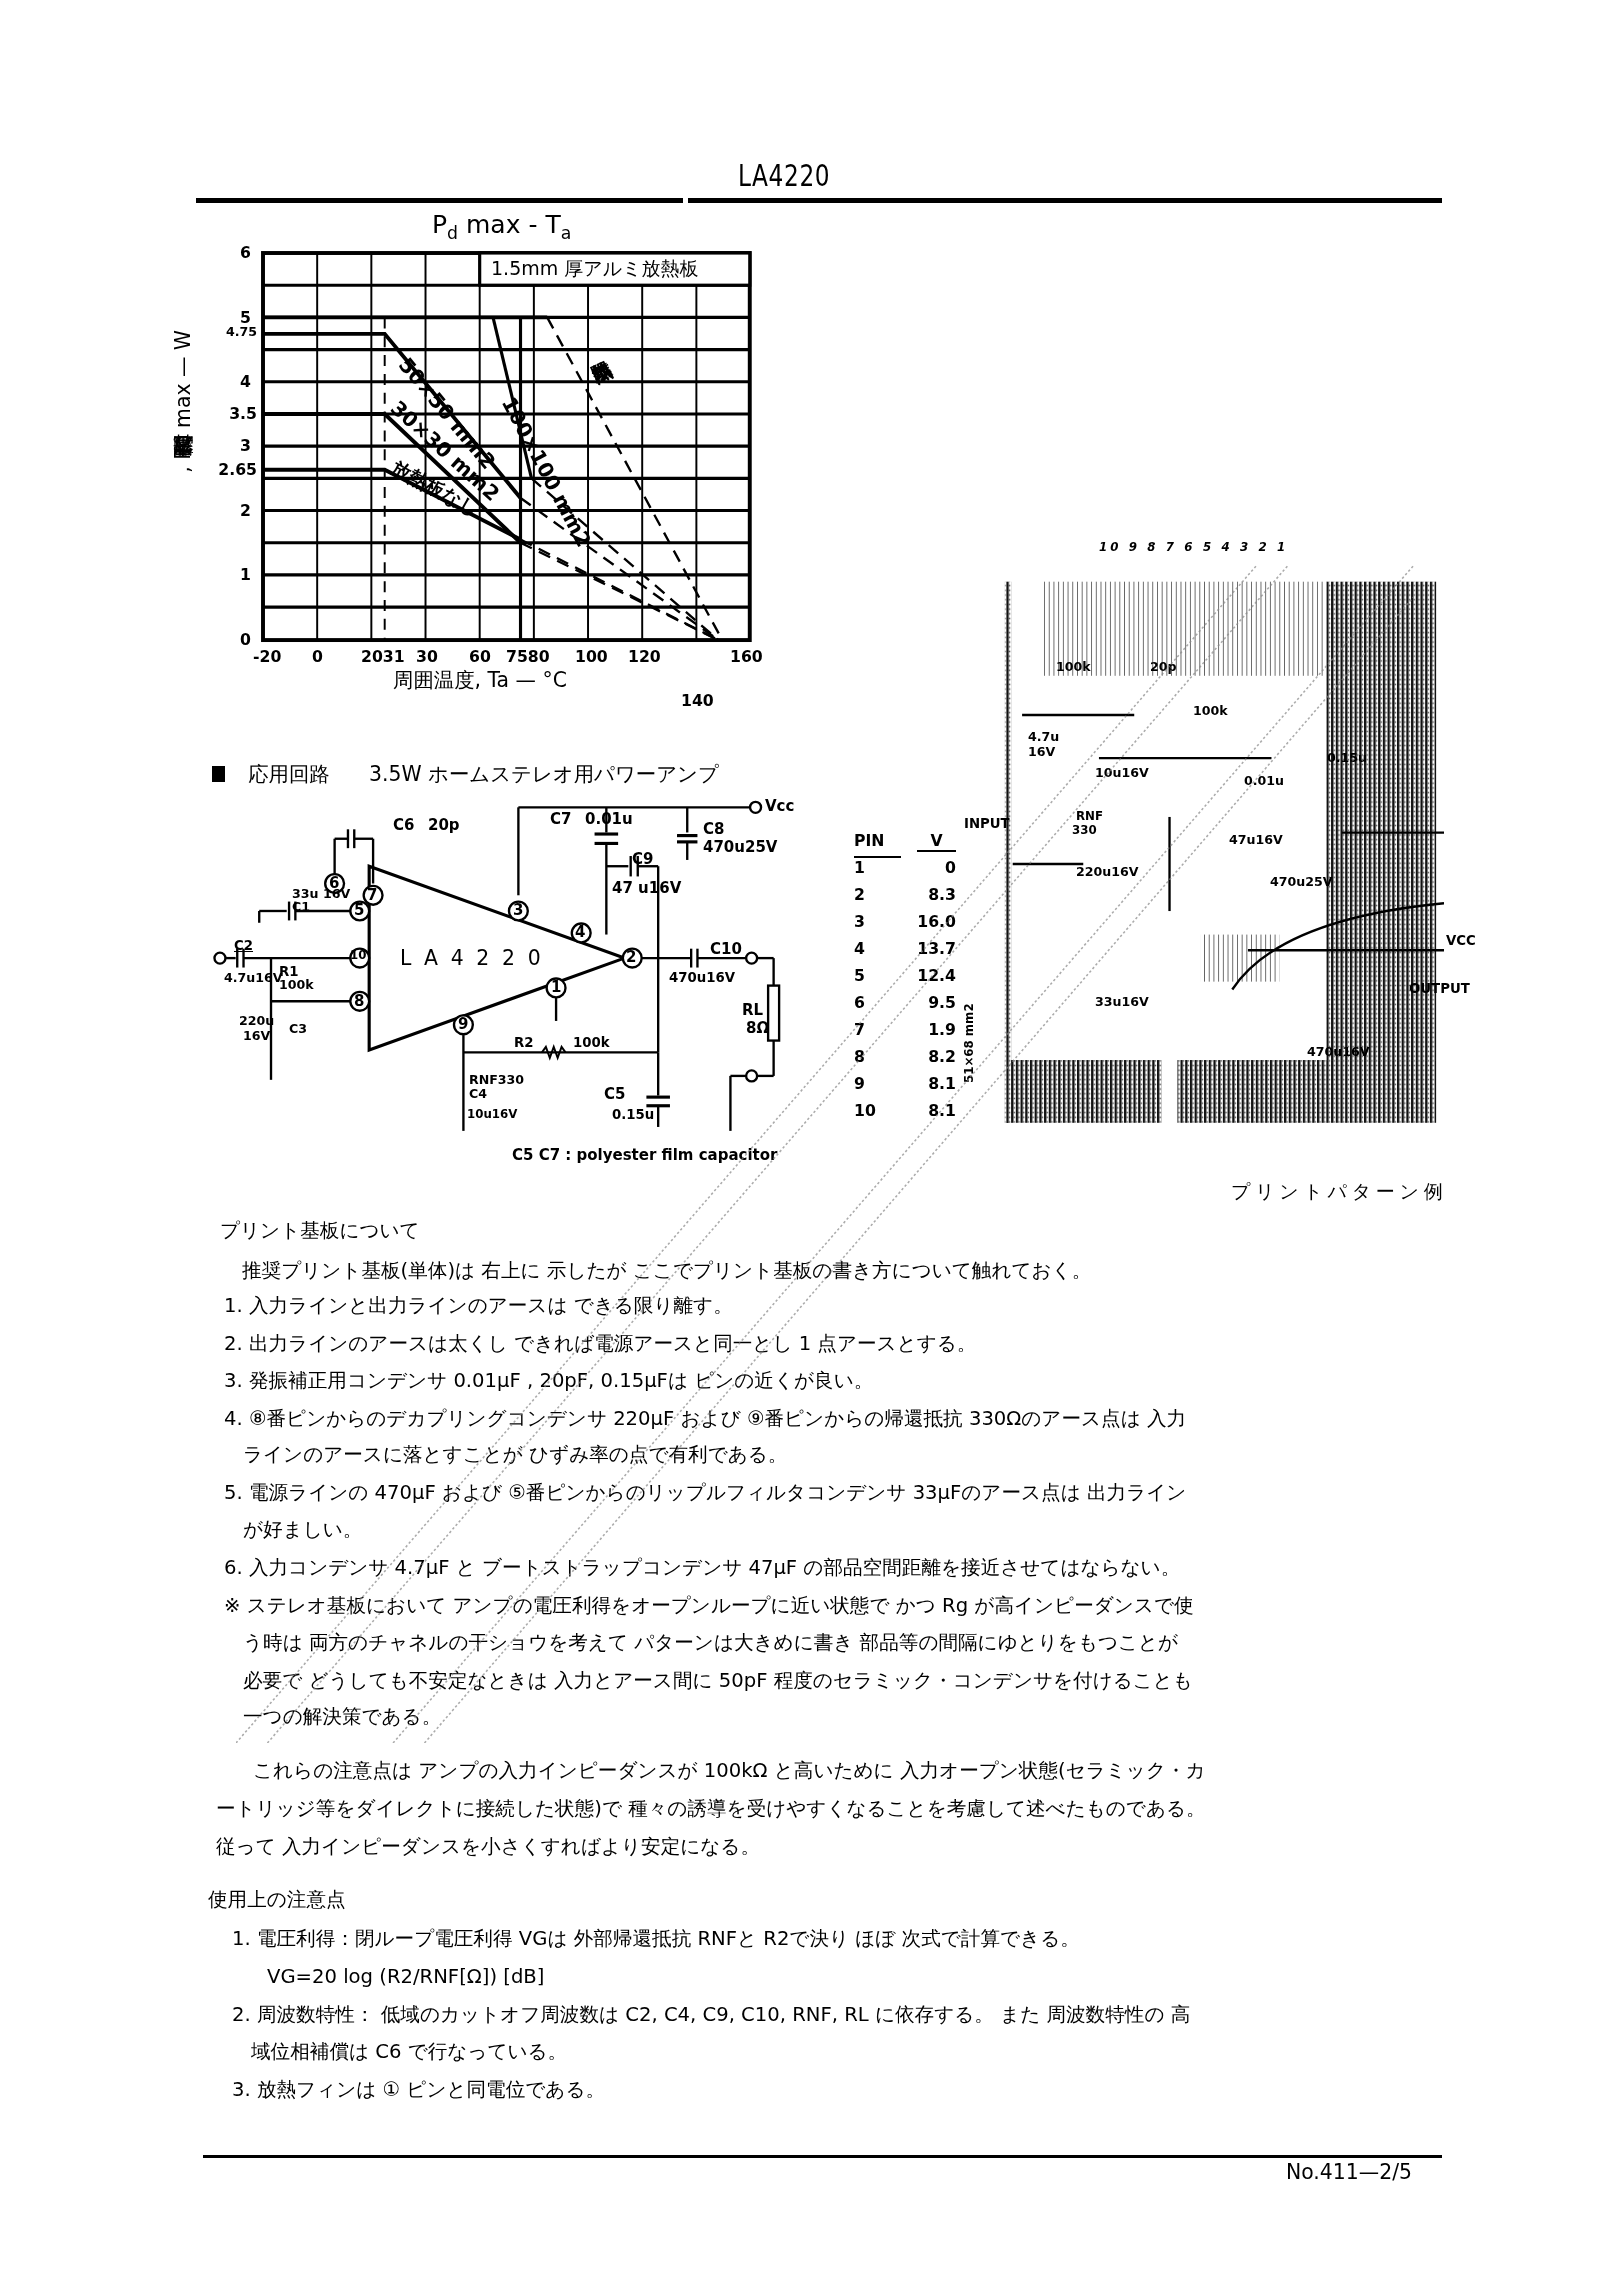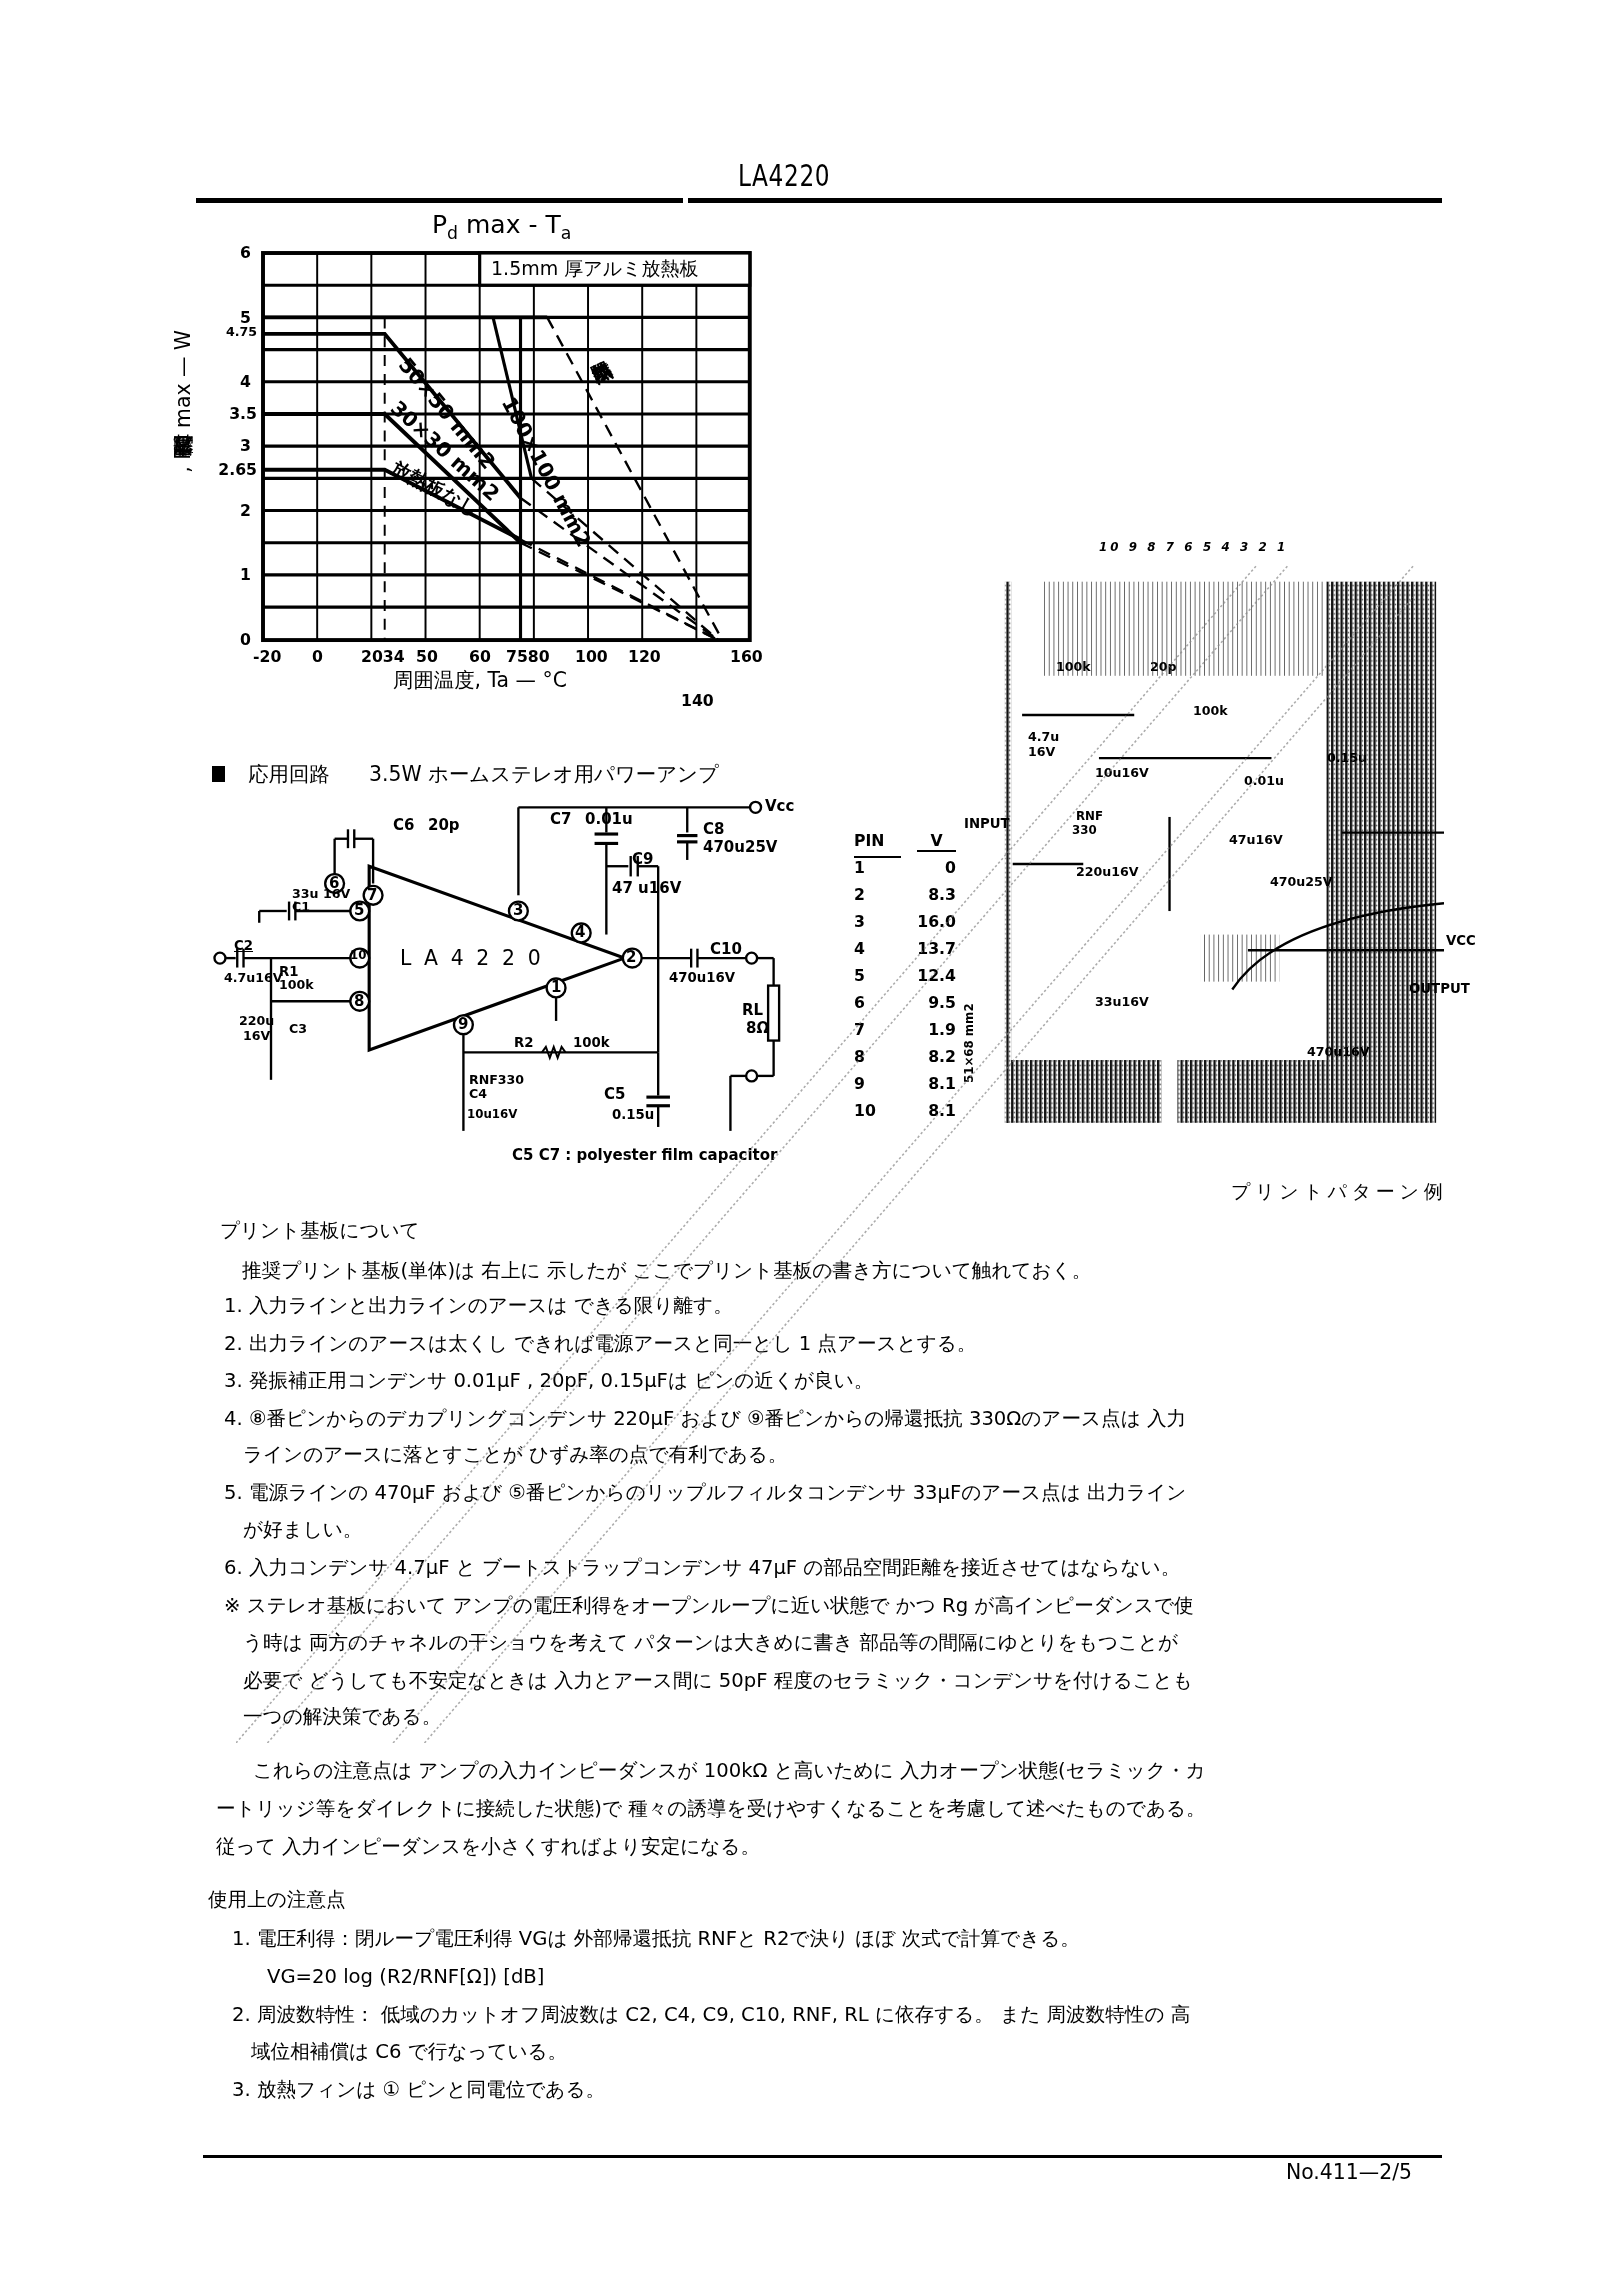--- a/index.html
+++ b/index.html
@@ -105,22 +105,22 @@
 <div class="abs ytick" style="left:212px;top:372px;">4</div>
 <div class="abs ytick" style="left:218px;top:404px;">3.5</div>
 <div class="abs ytick" style="left:212px;top:436px;">3</div>
 <div class="abs ytick" style="left:218px;top:460px;">2.65</div>
 <div class="abs ytick" style="left:212px;top:501px;">2</div>
 <div class="abs ytick" style="left:212px;top:565px;">1</div>
 <div class="abs ytick" style="left:212px;top:630px;">0</div>
 
 <div class="abs xtick" style="left:253px;top:647px;">-20</div>
 <div class="abs xtick" style="left:312px;top:647px;">0</div>
-<div class="abs xtick" style="left:361px;top:647px;">2034</div>
-<div class="abs xtick" style="left:416px;top:647px;">50</div>
+<div class="abs xtick" style="left:361px;top:647px;">2031</div>
+<div class="abs xtick" style="left:416px;top:647px;">30</div>
 <div class="abs xtick" style="left:469px;top:647px;">60</div>
 <div class="abs xtick" style="left:506px;top:647px;">7580</div>
 <div class="abs xtick" style="left:575px;top:647px;">100</div>
 <div class="abs xtick" style="left:628px;top:647px;">120</div>
 <div class="abs xtick" style="left:681px;top:647px;margin-top:44px;">140</div>
 <div class="abs xtick" style="left:730px;top:647px;">160</div>
 
 <div class="abs ylabel">許容消費電力, Pd max — W</div>
 <div class="abs xlabel">周囲温度, Ta — °C</div>
 

